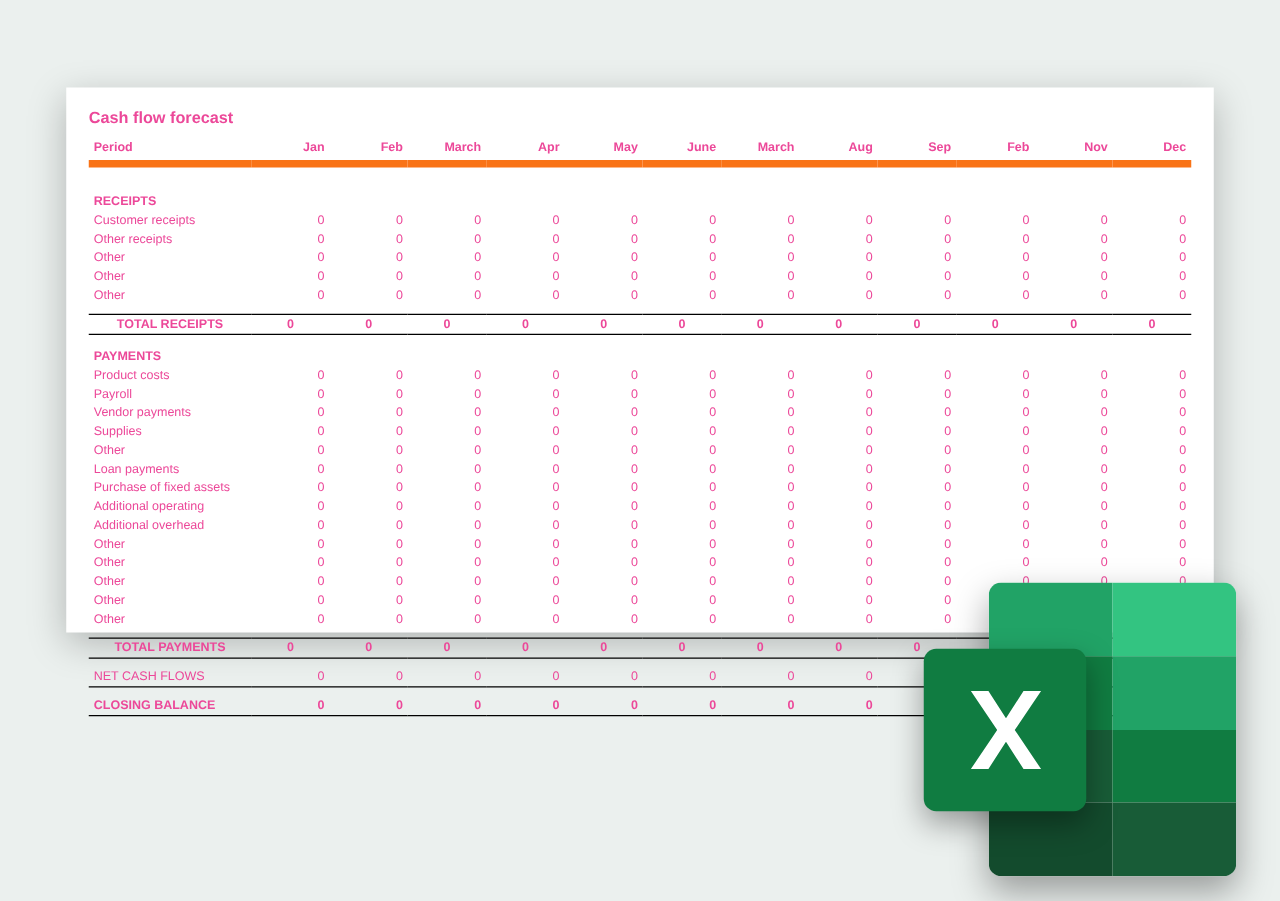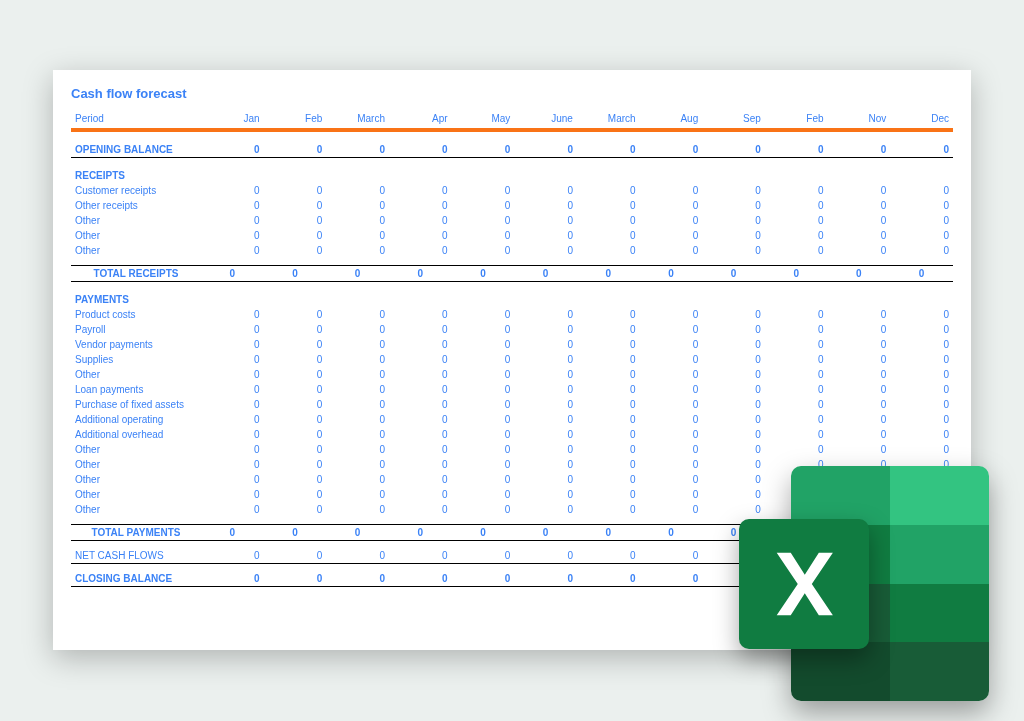--- a/index.html
+++ b/index.html
@@ -9,26 +9,26 @@
     height: 721px;
     background: #ebf0ee;
     font-family: Arial, Helvetica, sans-serif;
     overflow: hidden;
   }
   .sheet {
     position: absolute;
     left: 53px;
     top: 70px;
     width: 918px;
-    height: 580px;
+    height: 436px;
     background: #ffffff;
     box-shadow: 0 8px 28px rgba(0,0,0,0.25);
     padding: 16px 18px 12px 18px;
     box-sizing: border-box;
-    color: #3b82f6;
+    color: #ec4899;
   }
   .title {
     font-size: 13px;
     font-weight: bold;
     margin-bottom: 10px;
   }
   table {
     width: 100%;
     border-collapse: collapse;
     font-size: 10px;
@@ -40,22 +40,22 @@
     font-weight: normal;
     vertical-align: middle;
     overflow: hidden;
     white-space: nowrap;
   }
   th:first-child, td:first-child {
     text-align: left;
     width: 130px;
   }
   tr.header-row th {
-    font-weight: normal;
-    border-bottom: 4px solid #f97316;
+    font-weight: bold;
+    border-bottom: 6px solid #f97316;
     padding-bottom: 4px;
     padding-top: 2px;
   }
   tr.bold-row td { font-weight: bold; }
   tr.line-top td { border-top: 1px solid #000; text-align: center; }
   tr.line-bottom td { border-bottom: 1px solid #000; }
   tr.spacer td { height: 6px; }
   tr.mini-spacer td { height: 3px; }
 
   
@@ -139,35 +139,20 @@
           <td></td>
           <td></td>
           <td></td>
           <td></td>
           <td></td>
           <td></td>
           <td></td>
           <td></td>
           <td></td>
         </tr>
-        <tr class="bold-row line-bottom">
-          <td>OPENING BALANCE</td>
-          <td>0</td>
-          <td>0</td>
-          <td>0</td>
-          <td>0</td>
-          <td>0</td>
-          <td>0</td>
-          <td>0</td>
-          <td>0</td>
-          <td>0</td>
-          <td>0</td>
-          <td>0</td>
-          <td>0</td>
-        </tr>
         <tr class="spacer">
           <td></td>
           <td></td>
           <td></td>
           <td></td>
           <td></td>
           <td></td>
           <td></td>
           <td></td>
           <td></td>

